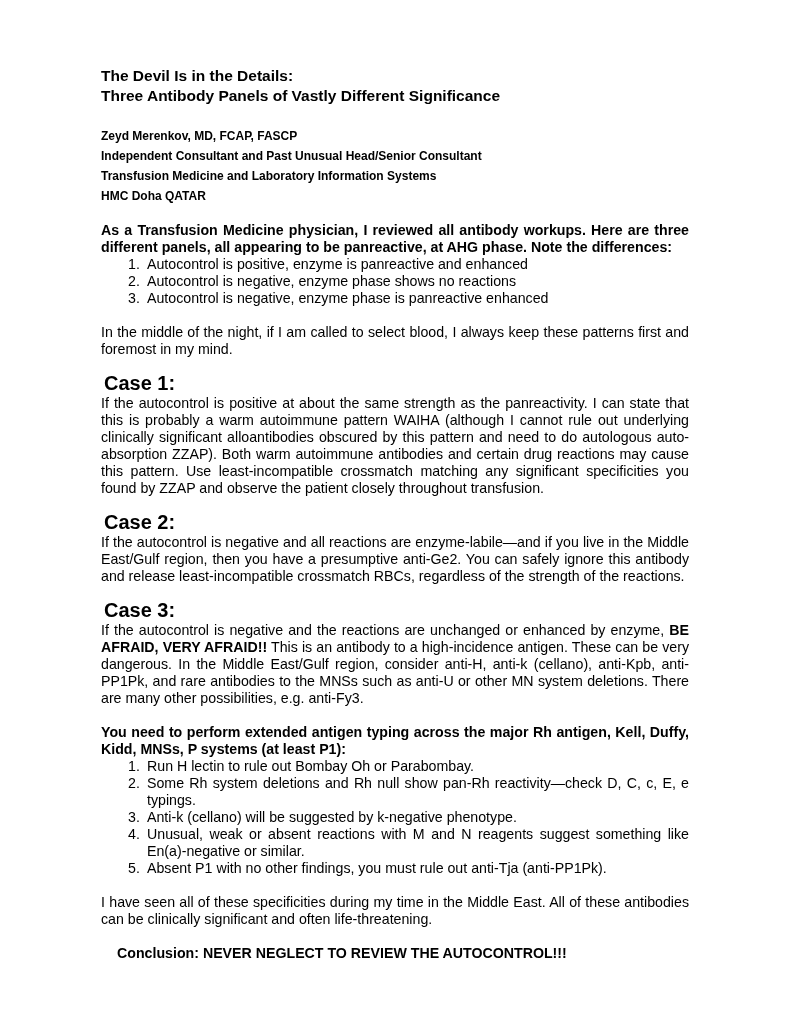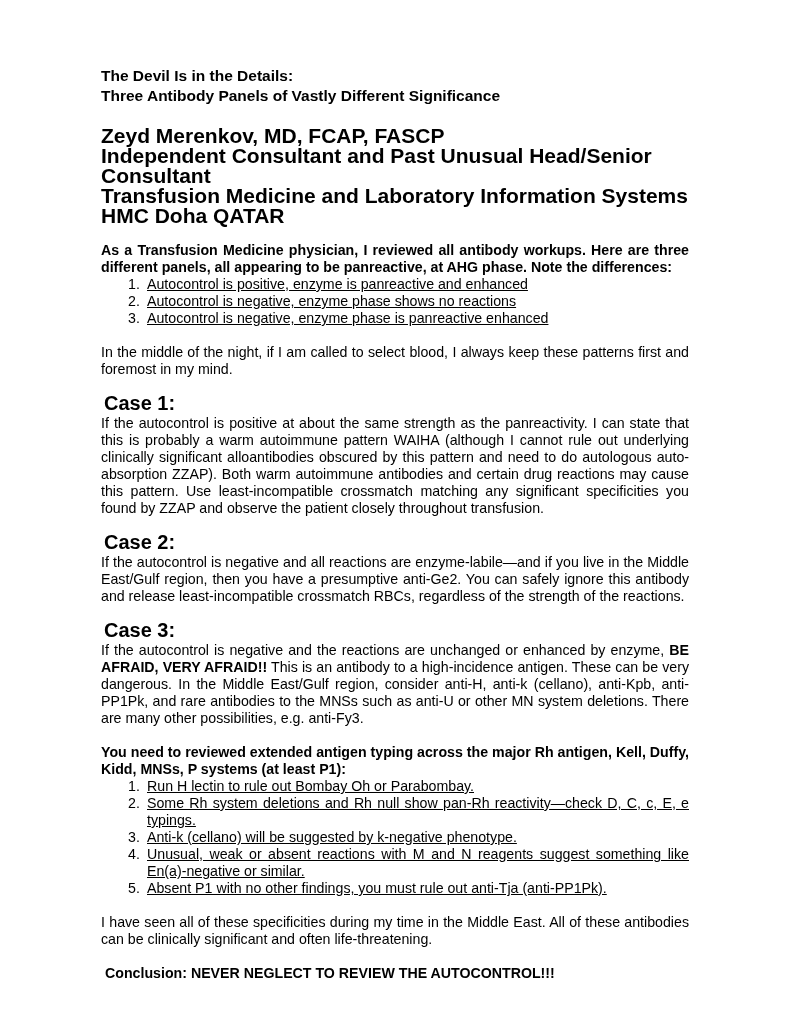--- a/index.html
+++ b/index.html
@@ -22,21 +22,21 @@
     width: 588px;
   }
   .title-block {
     font-weight: bold;
     font-size: 15.5px;
     line-height: 20px;
     margin: 0 0 20px 0;
   }
   .author-block {
     font-weight: bold;
-    font-size: 21px;
+    font-size: 12px;
     line-height: 20px;
     margin: 0 0 16px 0;
   }
   p.body-par {
     font-size: 14.2px;
     line-height: 17px;
     text-align: justify;
     margin: 0 0 17px 0;
   }
   p.no-gap {
@@ -55,33 +55,32 @@
     list-style: none;
     counter-reset: item;
     font-size: 14.2px;
     line-height: 17px;
   }
   ol.num-list > li {
     counter-increment: item;
     position: relative;
     padding-left: 46px;
     text-align: justify;
-    text-decoration: underline;
   }
   ol.num-list > li::before {
     content: counter(item) ".";
     position: absolute;
     left: 27px;
   }
   .bold { font-weight: bold; }
   .conclusion {
     font-size: 14.2px;
     line-height: 17px;
     font-weight: bold;
-    margin: 4px;
+    margin: 16px;
     text-align: left;
   }
 </style>
 </head>
 <body>
 
 <div class="page">
 
   <div class="title-block">
     <div>The Devil Is in the Details:</div>
@@ -106,21 +105,21 @@
 
   <p class="case-head">Case 1:</p>
   <p class="body-par">If the autocontrol is positive at about the same strength as the panreactivity.  I can state that this is probably a warm autoimmune pattern WAIHA (although I cannot rule out underlying clinically significant alloantibodies obscured by this pattern and need to do autologous auto-absorption ZZAP).  Both warm autoimmune antibodies and certain drug reactions may cause this pattern.  Use least-incompatible crossmatch matching any significant specificities you found by ZZAP and observe the patient closely throughout transfusion.</p>
 
   <p class="case-head">Case 2:</p>
   <p class="body-par">If the autocontrol is negative and all reactions are enzyme-labile—and if you live in the Middle East/Gulf region, then you have a presumptive anti-Ge2.  You can safely ignore this antibody and release least-incompatible crossmatch RBCs, regardless of the strength of the reactions.</p>
 
   <p class="case-head">Case 3:</p>
   <p class="body-par"><span>If the autocontrol is negative and the reactions are unchanged or enhanced by enzyme, </span><span class="bold">BE AFRAID, VERY AFRAID!!</span><span>  This is an antibody to a high-incidence antigen.  These can be very dangerous.  In the Middle East/Gulf region, consider anti-H, anti-k (cellano), anti-Kpb, anti-PP1Pk, and rare antibodies to the MNSs such as anti-U or other MN system deletions.  There are many other possibilities, e.g. anti-Fy3.</span></p>
 
-  <p class="body-par no-gap">You need to reviewed extended antigen typing across the major Rh antigen, Kell, Duffy, Kidd, MNSs, P systems (at least P1):</p>
+  <p class="body-par no-gap">You need to perform extended antigen typing across the major Rh antigen, Kell, Duffy, Kidd, MNSs, P systems (at least P1):</p>
   <ol class="num-list">
     <li>Run H lectin to rule out Bombay Oh or Parabombay.</li>
     <li>Some Rh system deletions and Rh null show pan-Rh reactivity—check D, C, c, E, e typings.</li>
     <li>Anti-k (cellano) will be suggested by k-negative phenotype.</li>
     <li>Unusual, weak or absent reactions with M and N reagents suggest something like En(a)-negative or similar.</li>
     <li>Absent P1 with no other findings, you must rule out anti-Tja (anti-PP1Pk).</li>
   </ol>
 
   <p class="body-par">I have seen all of these specificities during my time in the Middle East.  All of these antibodies can be clinically significant and often life-threatening.</p>
 

